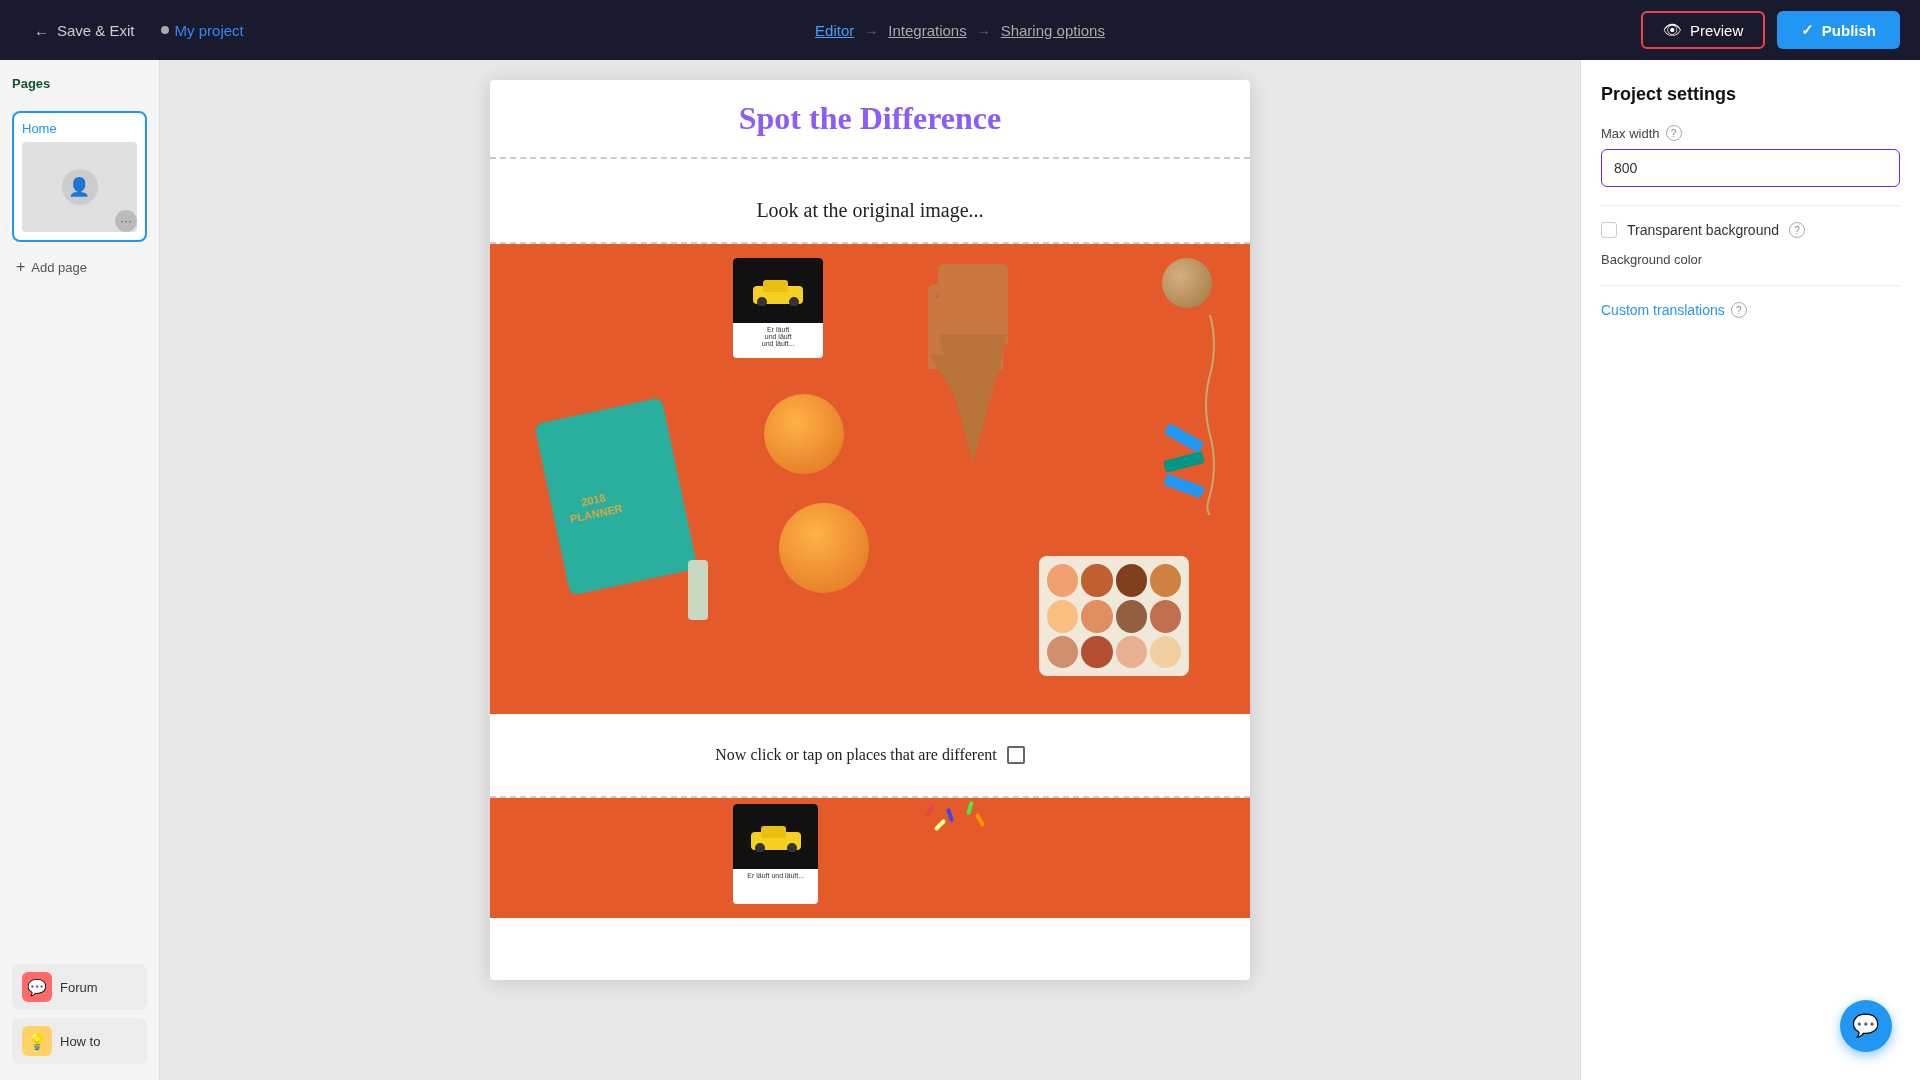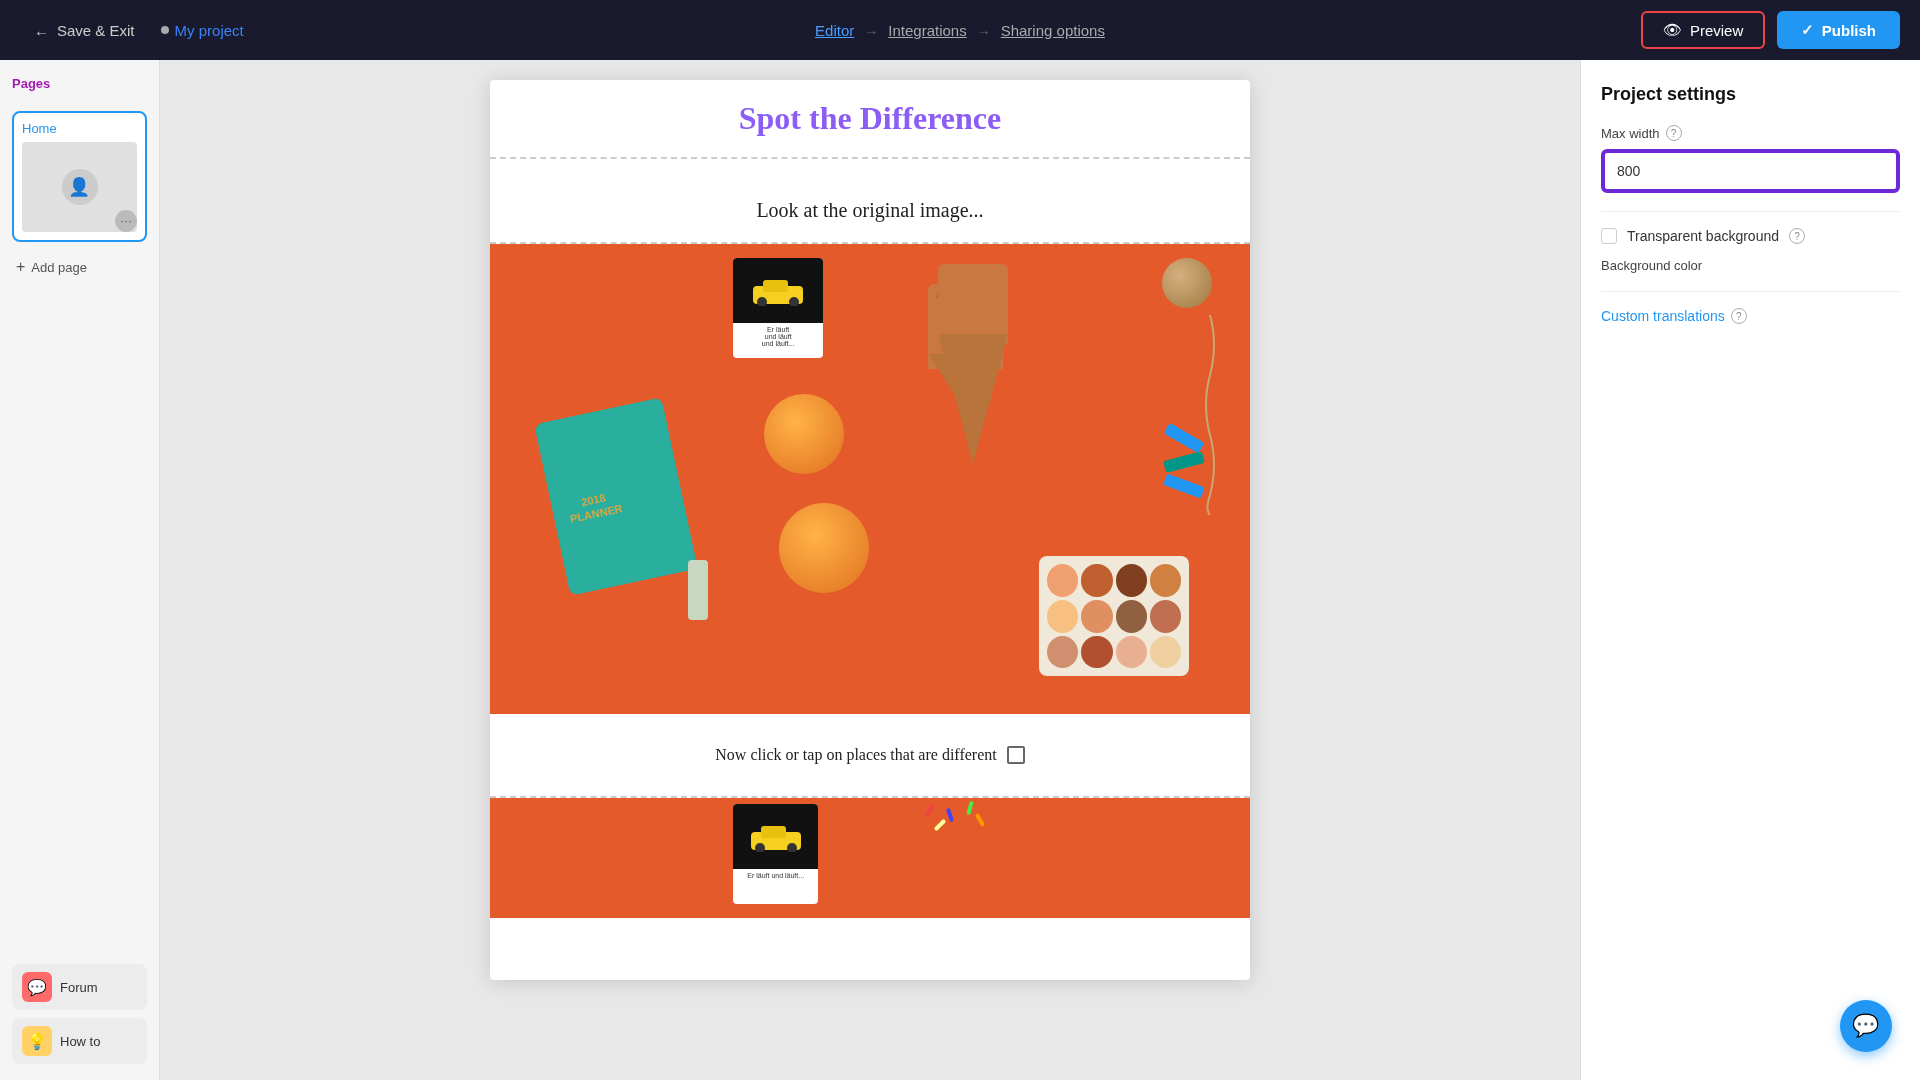--- a/index.html
+++ b/index.html
@@ -43,21 +43,21 @@
     
     .main-layout {
       display: flex; height: calc(1080px - 60px);
     }
 
     
     .sidebar-left {
       width: 160px; background: #f5f5f5; border-right: 1px solid #ddd;
       padding: 16px 12px; display: flex; flex-direction: column; gap: 12px;
     }
-    .pages-title { font-size: 13px; font-weight: 600; color: #a21caf; margin-bottom: 8px; }
+    .pages-title { font-size: 13px; font-weight: 600; color: #14532d; margin-bottom: 8px; }
     .page-card {
       border: 2px solid #2196f3; border-radius: 8px; padding: 8px;
       background: #fff; cursor: pointer; position: relative;
     }
     .page-card-label { font-size: 13px; color: #2196f3; font-weight: 500; margin-bottom: 6px; }
     .page-card-thumb {
       width: 100%; height: 90px; background: #e0e0e0; border-radius: 4px;
       display: flex; align-items: center; justify-content: center;
     }
     .page-card-thumb-icon {
@@ -124,21 +124,21 @@
     .panel-label {
       font-size: 13px; color: #444; margin-bottom: 8px;
       display: flex; align-items: center; gap: 6px;
     }
     .panel-label-info {
       width: 16px; height: 16px; border-radius: 50%; border: 1px solid #aaa;
       display: inline-flex; align-items: center; justify-content: center;
       font-size: 10px; color: #888; cursor: pointer;
     }
     .panel-input {
-      width: 100%; padding: 10px 12px; border: 4px solid #6d28d9; border-radius: 6px;
+      width: 100%; padding: 10px 12px; border: 1px solid #6d28d9; border-radius: 6px;
       font-size: 14px; color: #333; outline: none;
     }
     .panel-divider { border: none; border-top: 1px solid #eee; margin: 16px 0; }
     .panel-checkbox-row {
       display: flex; align-items: center; gap: 10px; margin-bottom: 14px;
     }
     .panel-checkbox {
       width: 16px; height: 16px; border: 1.5px solid #ccc; border-radius: 3px;
       background: #fff; cursor: pointer; display: inline-block;
     }

